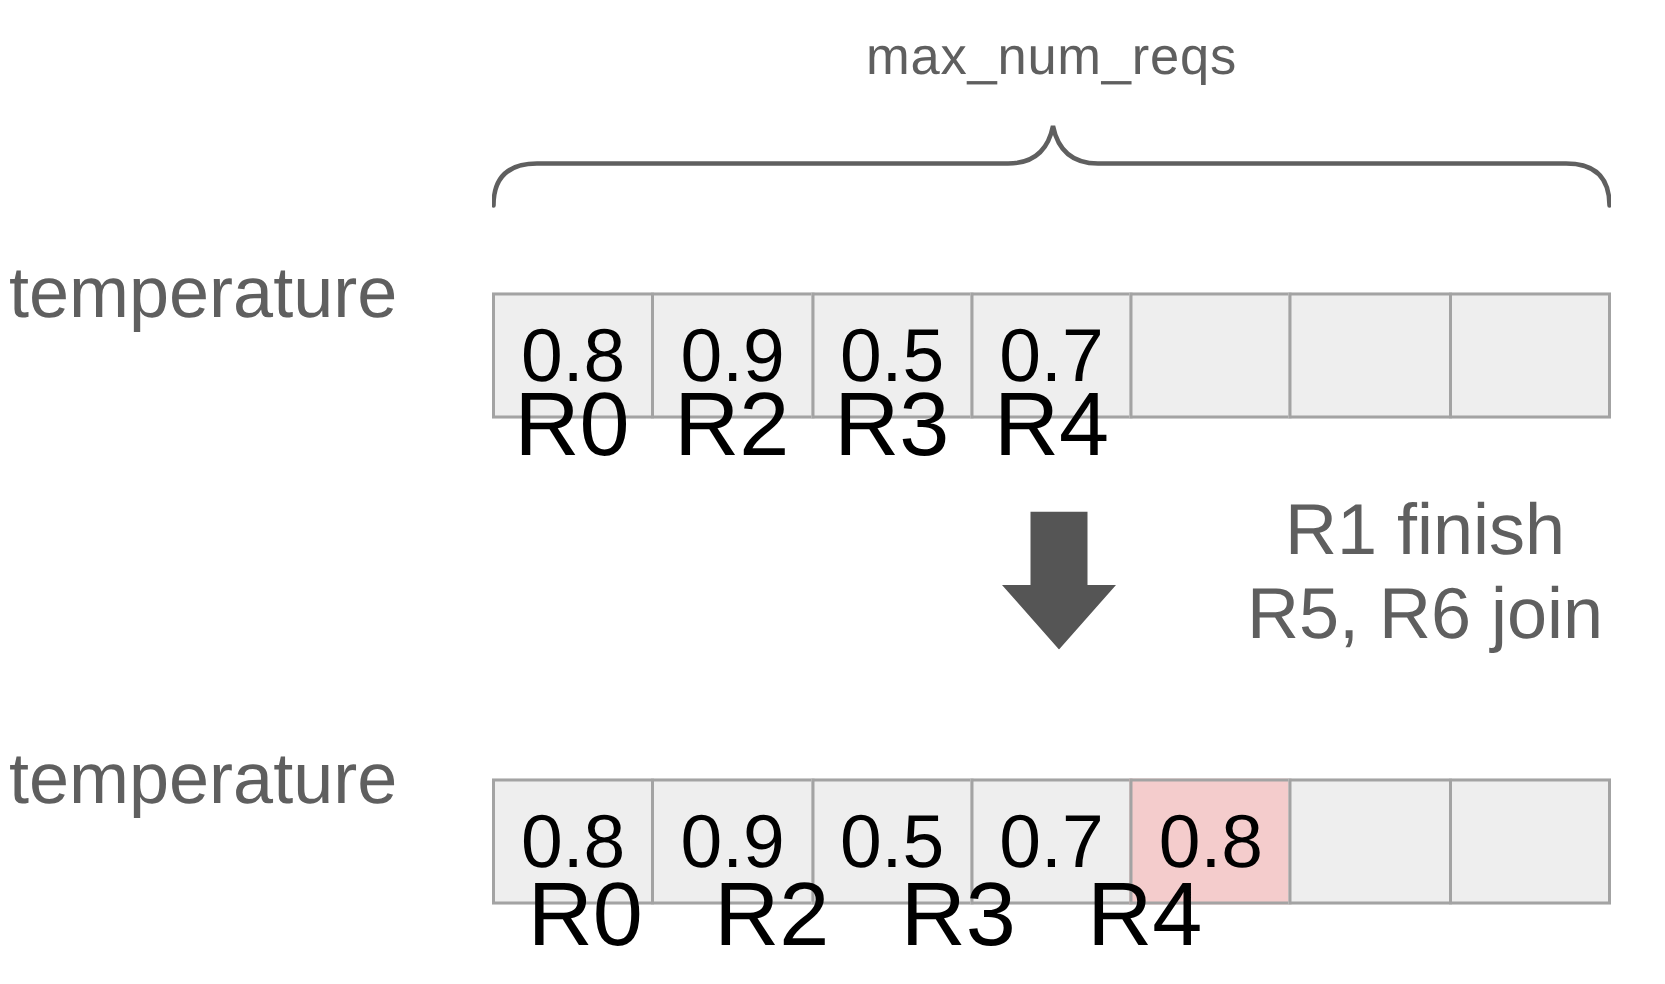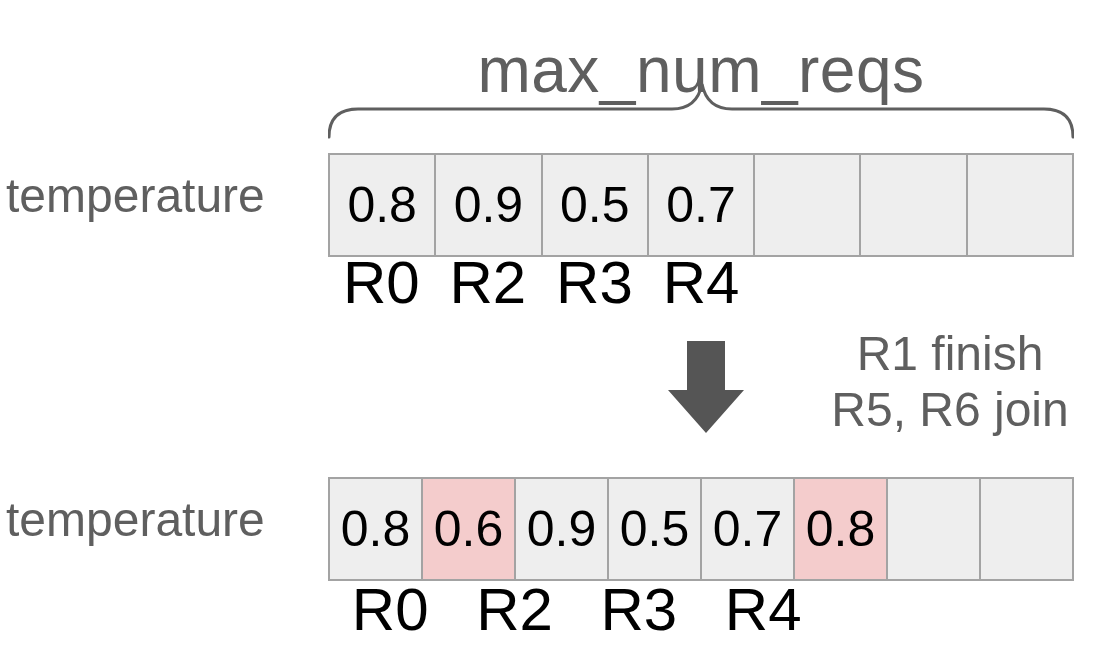--- a/index.html
+++ b/index.html
@@ -16,25 +16,24 @@
     width: 1110px;
     height: 656px;
     background: #ffffff;
   }
   .brace-label {
     position: absolute;
     left: 328px;
     top: 18px;
     width: 746px;
     text-align: center;
-    font-size: 64px;
+    font-size: 35px;
     color: var(--annotation-gray, #5f5f5f);
     letter-spacing: 0.5px;
     white-space: nowrap;
-    margin-top: 15px;
   }
   .brace-svg {
     position: absolute;
     left: 328px;
     top: 82px;
     width: 746px;
     height: 58px;
   }
   .row-label {
     position: absolute;
@@ -45,22 +44,23 @@
     font-size: 48px;
     color: var(--annotation-gray, #5f5f5f);
     white-space: nowrap;
   }
   .row1-label { top: 153px; }
   .row2-label { top: 477px; }
   .array {
     position: absolute;
     left: 328px;
     width: 746px;
-    height: 104px;
+    height: 84px;
     display: flex;
+    margin-top: 42px;
   }
   .row1-array { top: 153px; }
   .row2-array { top: 477px; }
   .cell {
     flex: 1 1 0;
     background: var(--cell-fill, #eeeeee);
     border: 2px solid var(--cell-border, #a3a3a3);
     margin-left: -2px;
     display: flex;
     align-items: center;
@@ -139,21 +139,20 @@
     <polygon points="23,0 61,0 61,49 80,49 42,92 4,49 23,49" fill="#555555"></polygon>
   </svg>
   <div class="transition-note">
     <div>R1 finish</div>
     <div>R5, R6 join</div>
   </div>
 
   <div class="row-label row2-label">temperature</div>
   <div class="array row2-array">
     <div class="cell">0.8</div>
-    <div class="cell highlight">0.6</div>
     <div class="cell">0.9</div>
     <div class="cell">0.5</div>
     <div class="cell">0.7</div>
     <div class="cell highlight">0.8</div>
     <div class="cell"></div>
     <div class="cell"></div>
   </div>
   <div class="req-labels row2-reqs">
     <div class="req">R0</div>
     <div class="req">R2</div>

